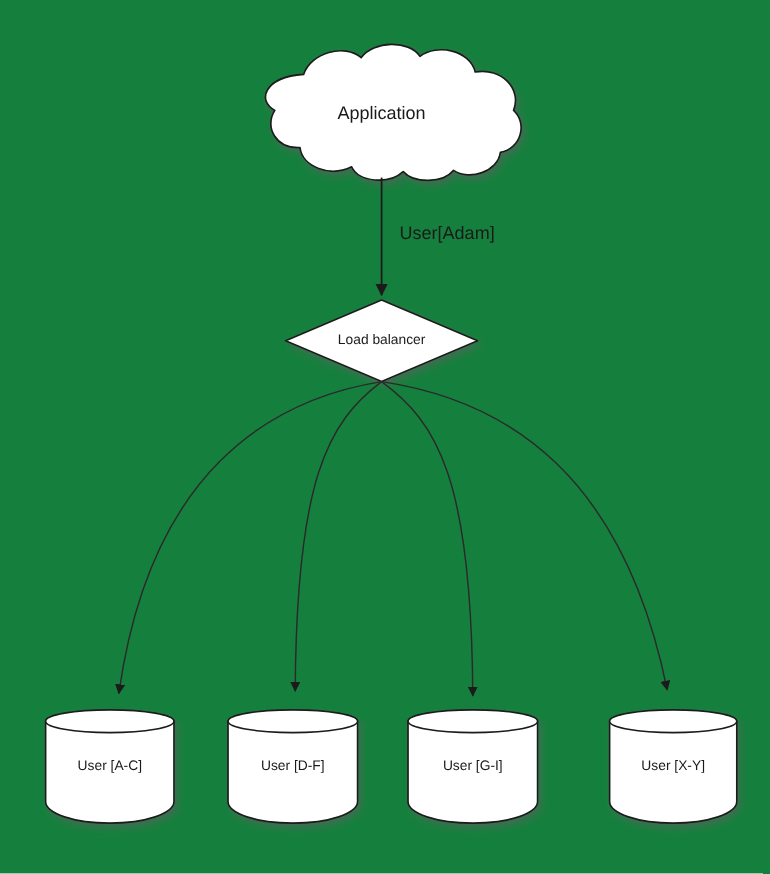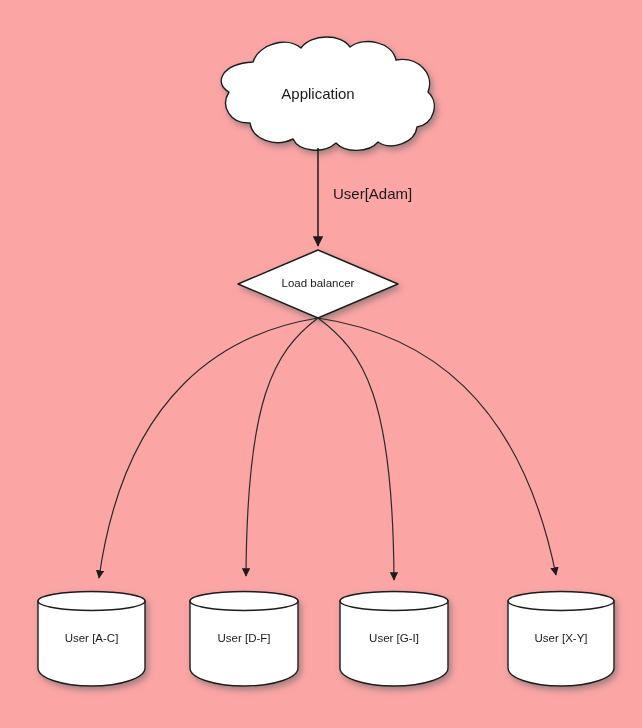--- a/index.html
+++ b/index.html
@@ -11,21 +11,21 @@
   body {
     font-family: "Liberation Sans", sans-serif;
     width: 642px;
     height: 728px;
     overflow: hidden;
   }
   #diagram-root {
     position: relative;
     width: 642px;
     height: 728px;
-    background: #fca5a5;
+    background: #15803d;
   }
   #diagram-svg {
     position: absolute;
     left: 0;
     top: 0;
     width: 642px;
     height: 728px;
     display: block;
   }
   .shape-label {

